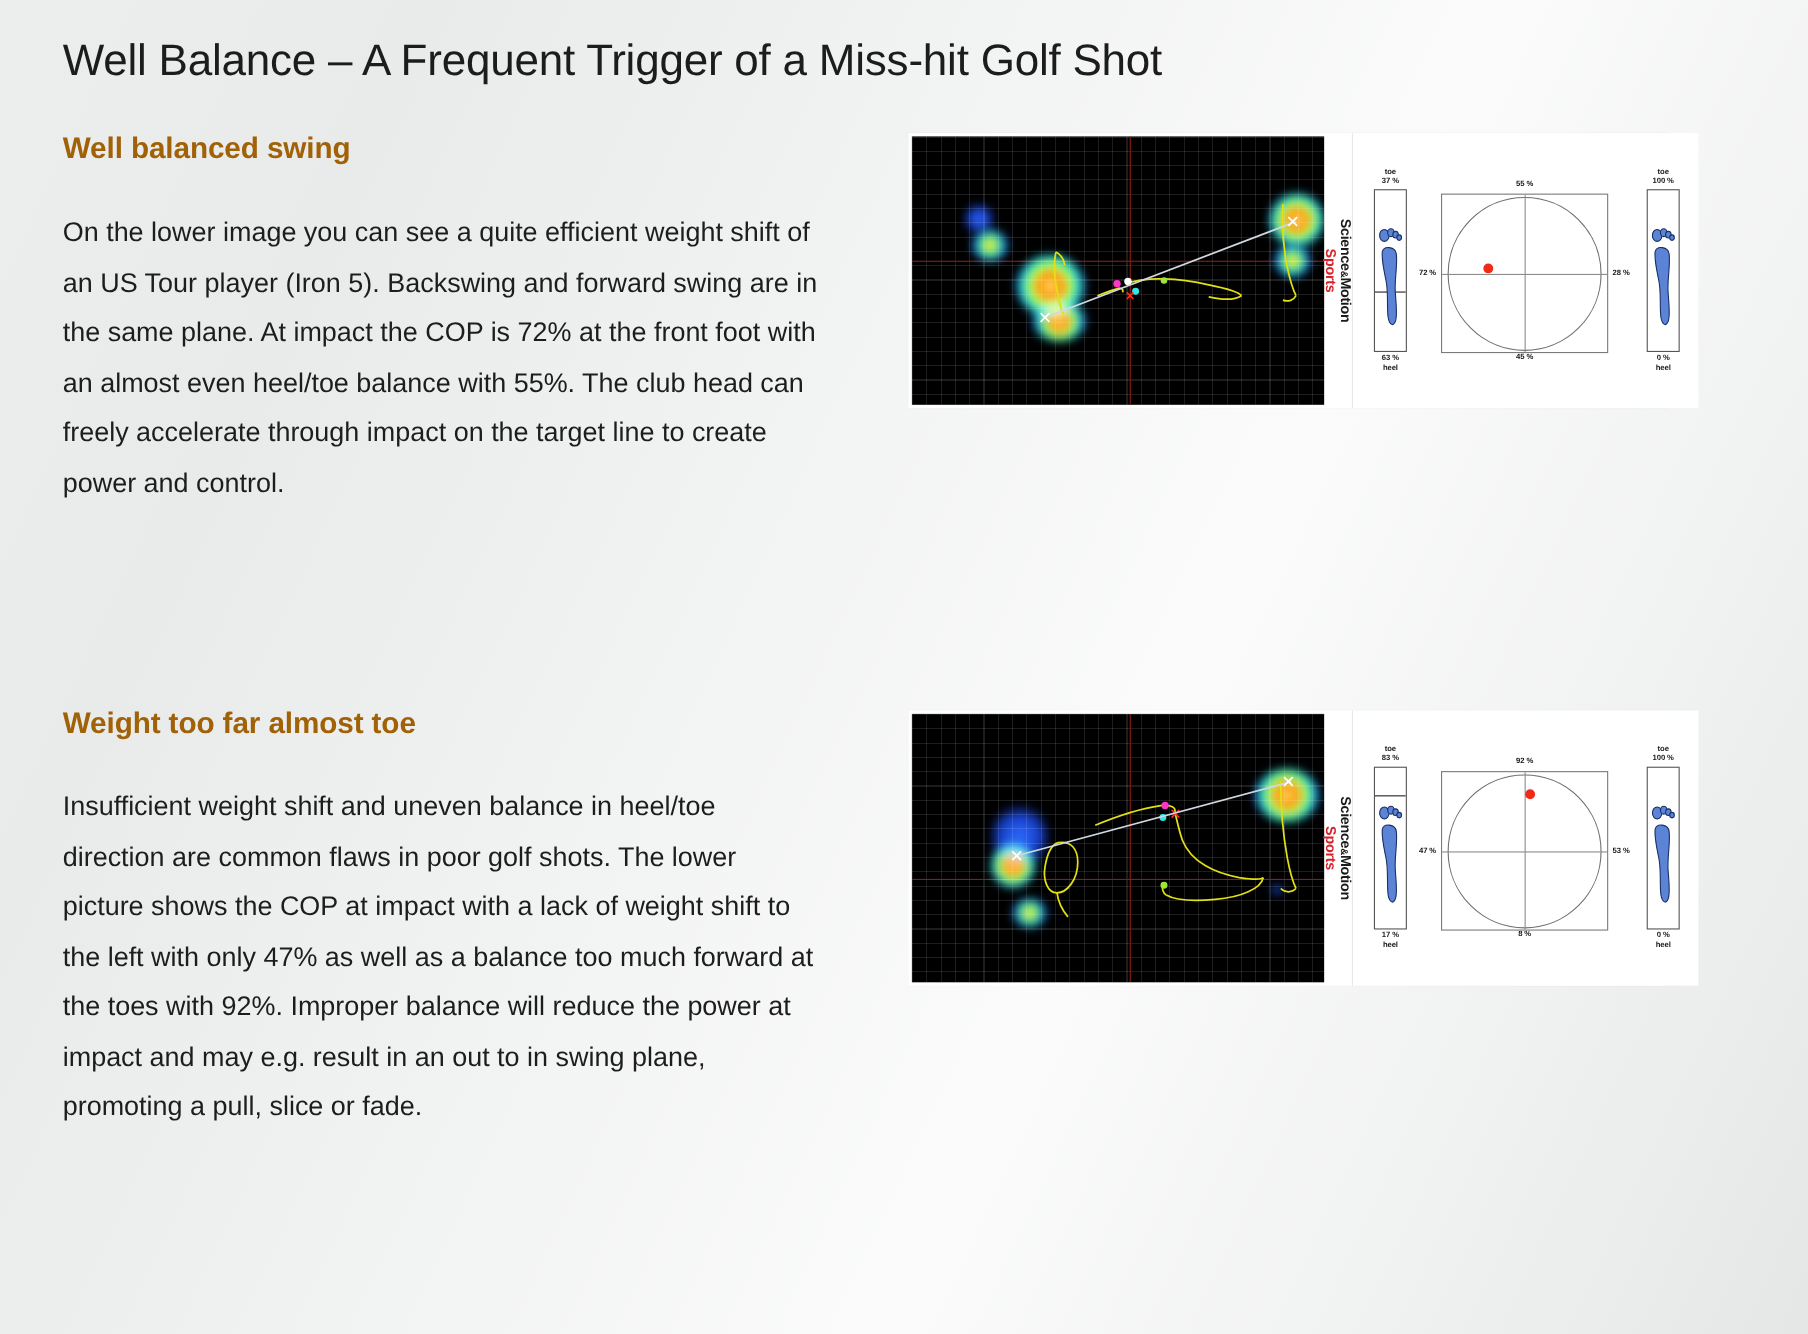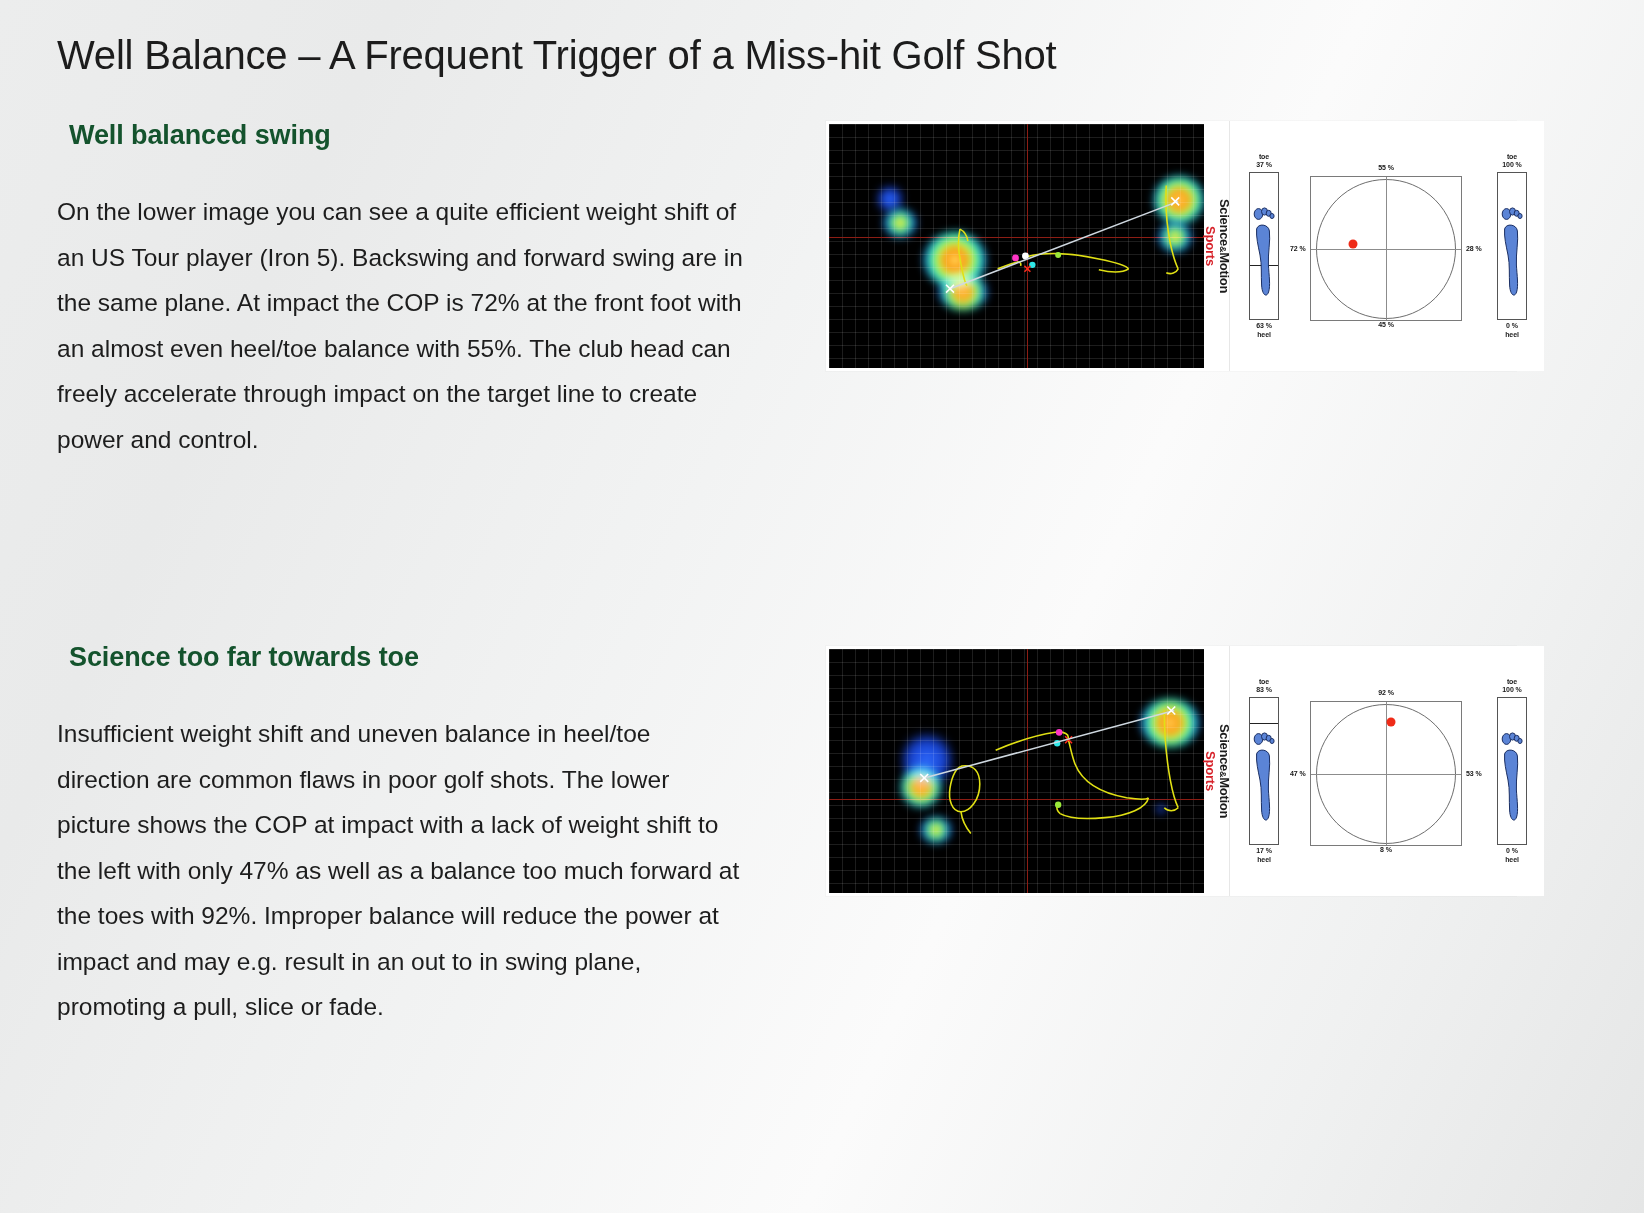--- a/index.html
+++ b/index.html
@@ -30,22 +30,22 @@
   #section-1 { left: 0; top: 642px; }
 
   .text-col {
     position: absolute;
     left: 57px;
     width: 700px;
   }
   .section-heading {
     font-size: 27px;
     font-weight: bold;
-    color: #14532d;
-    margin: 0 0 38px 12px;
+    color: #a16207;
+    margin: 0 0 38px 0;
     letter-spacing: -0.1px;
   }
   .section-body {
     font-size: 24.5px;
     line-height: 45.5px;
     color: #1d1d1d;
     margin: 0;
     width: 690px;
   }
 
@@ -310,21 +310,21 @@
       <div class="foot-base">
         <div>0 %</div>
         <div>heel</div>
       </div>
     </div>
   </div>
 </div>
 
 <div class="section" id="section-1">
   <div class="text-col">
-    <h2 class="section-heading">Science too far towards toe</h2>
+    <h2 class="section-heading">Weight too far almost toe</h2>
     <p class="section-body">Insufficient weight shift and uneven balance in heel/toe direction are common flaws in poor golf shots. The lower picture shows the COP at impact with a lack of weight shift to the left with only 47% as well as a balance too much forward at the toes with 92%. Improper balance will reduce the power at impact and may e.g. result in an out to in swing plane, promoting a pull, slice or fade.</p>
   </div>
 </div>
 
 <div class="figure" id="figure-1">
   <div class="heatmap-wrap">
     <div class="heatmap">
       <div class="grid-overlay"></div>
       <div class="cross-v" style="left:198px"></div>
       <div class="cross-h" style="top:150px"></div>

